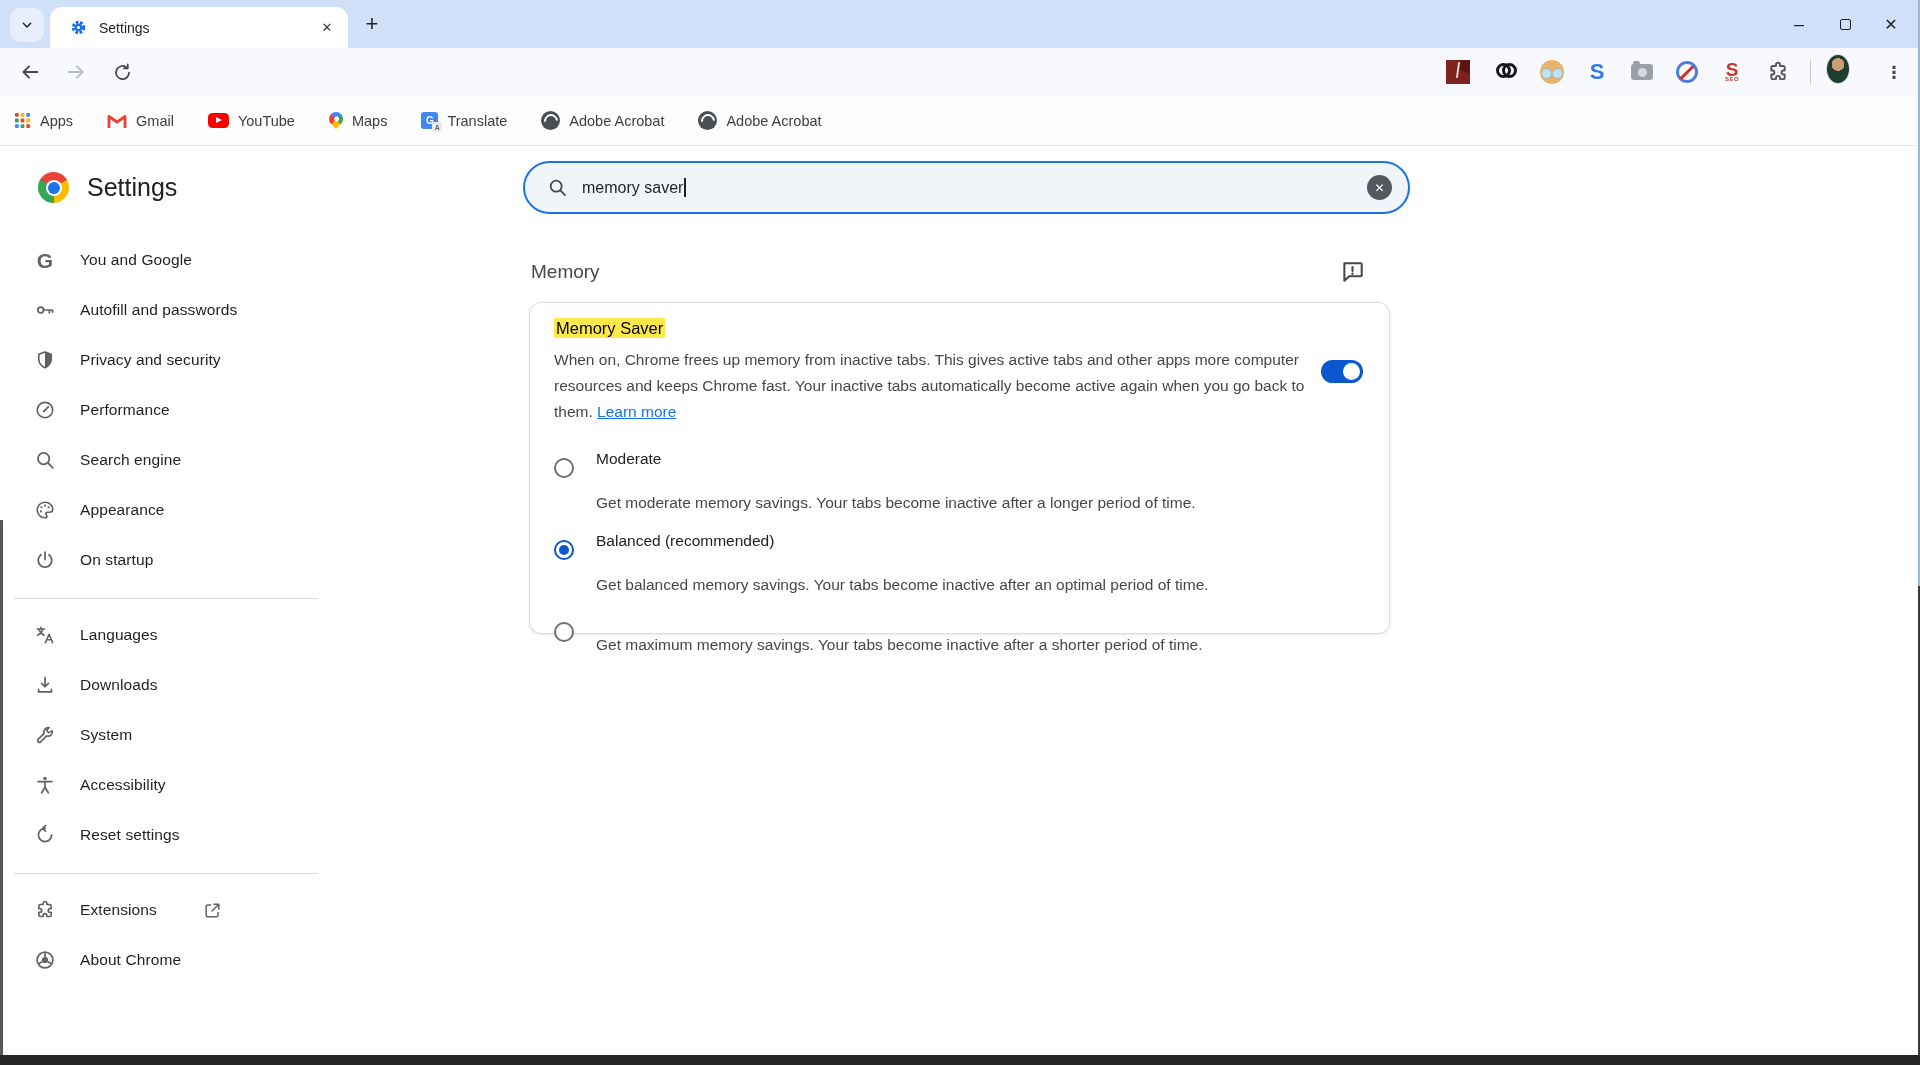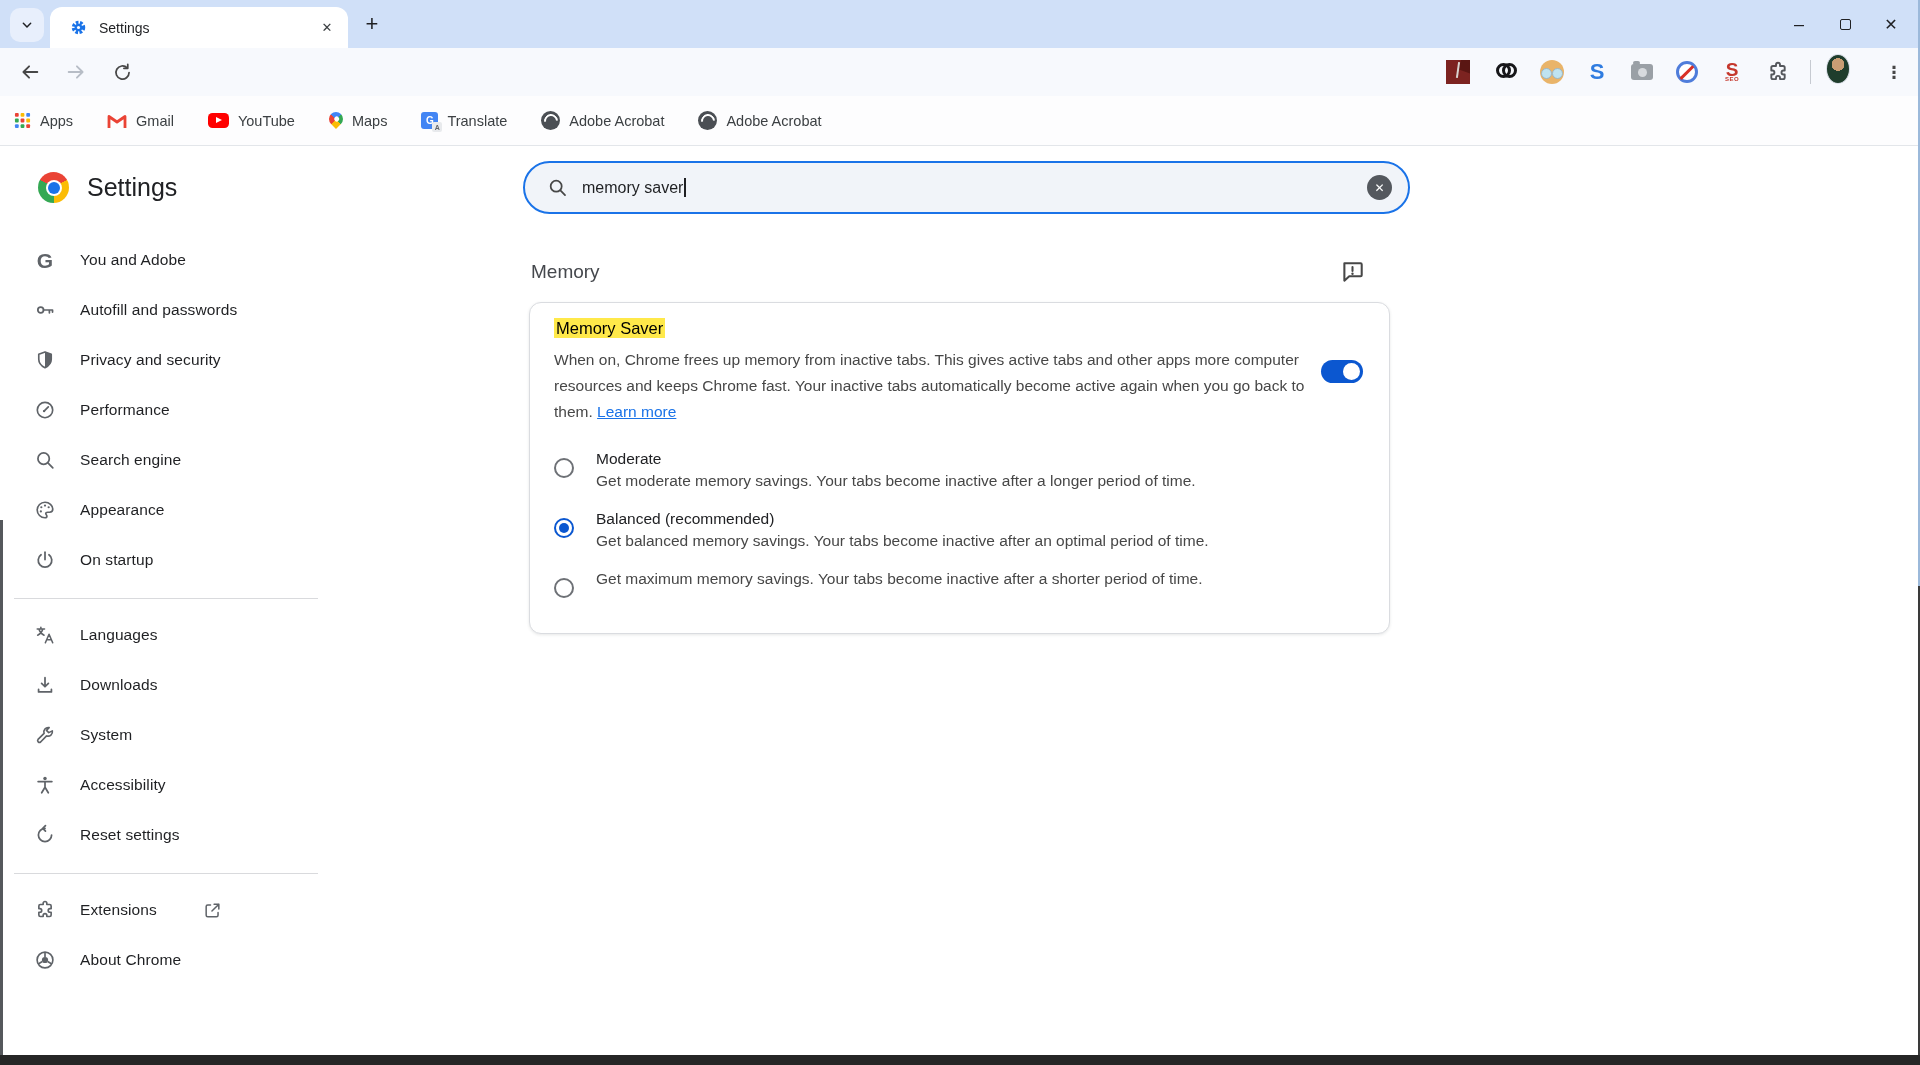--- a/index.html
+++ b/index.html
@@ -117,21 +117,21 @@
   .learn-more { color:#1a73e8; text-decoration:underline; }
   .toggle { position:absolute; right:26px; top:57px; width:42px; height:23px; border-radius:12px; background:#0b57d0; }
   .toggle::after { content:""; position:absolute; right:3px; top:3px; width:17px; height:17px; border-radius:50%; background:#fff; }
 
   .radio-list { position:absolute; left:24px; right:24px; top:138px; }
   .radio-row { display:flex; gap:22px; padding:7px 0 9px; }
   .radio { width:20px; height:20px; border-radius:50%; border:2px solid #6e7176; flex:none; margin-top:10px; position:relative; background:#fff; }
   .radio.checked { border-color:#0b57d0; }
   .radio.checked::after { content:""; position:absolute; inset:3px; border-radius:50%; background:#0b57d0; }
   .radio-label { font-size:15.5px; color:#202124; line-height:22px; }
-  .radio-desc { font-size:15.5px; color:#474747; line-height:22px; margin-top:0; }
+  .radio-desc { font-size:15.5px; color:#474747; line-height:22px; margin-top:22px; }
 
   
   .edge-right { position:absolute; right:0; top:0; width:2px; height:1065px; background:#9cb9da; }
   .edge-right-dark { position:absolute; right:0; top:586px; width:2px; height:479px; background:#3a3a3a; }
   .edge-left-dark { position:absolute; left:0; top:520px; width:3px; height:545px; background:#55585c; }
   .bottom-strip { position:absolute; left:0; top:1055px; width:1920px; height:10px; background:#262626; }
 
   svg { display:block; }
 </style>
 </head>
@@ -278,21 +278,21 @@
     <div class="page-header">
       <span class="chrome-logo"></span>
       <span class="page-title">Settings</span>
     </div>
 
     <div class="sidebar">
       <div class="side-item">
         <span class="side-ic">
             <span class="g-letter">G</span>
           </span>
-        <span class="side-label">You and Adobe</span>
+        <span class="side-label">You and Google</span>
       </div>
       <div class="side-item">
         <span class="side-ic">
           <svg width="22" height="22" viewBox="0 0 24 24">
               <circle cx="7.3" cy="12" r="3.1" fill="none" stroke="#5f6368" stroke-width="1.9"></circle>
               <path d="M10.4 12h9.8M16.8 12v3.1M20.2 12v2.3" fill="none" stroke="#5f6368" stroke-width="1.9" stroke-linecap="round"></path>
             </svg>
         </span>
         <span class="side-label">Autofill and passwords</span>
       </div>

